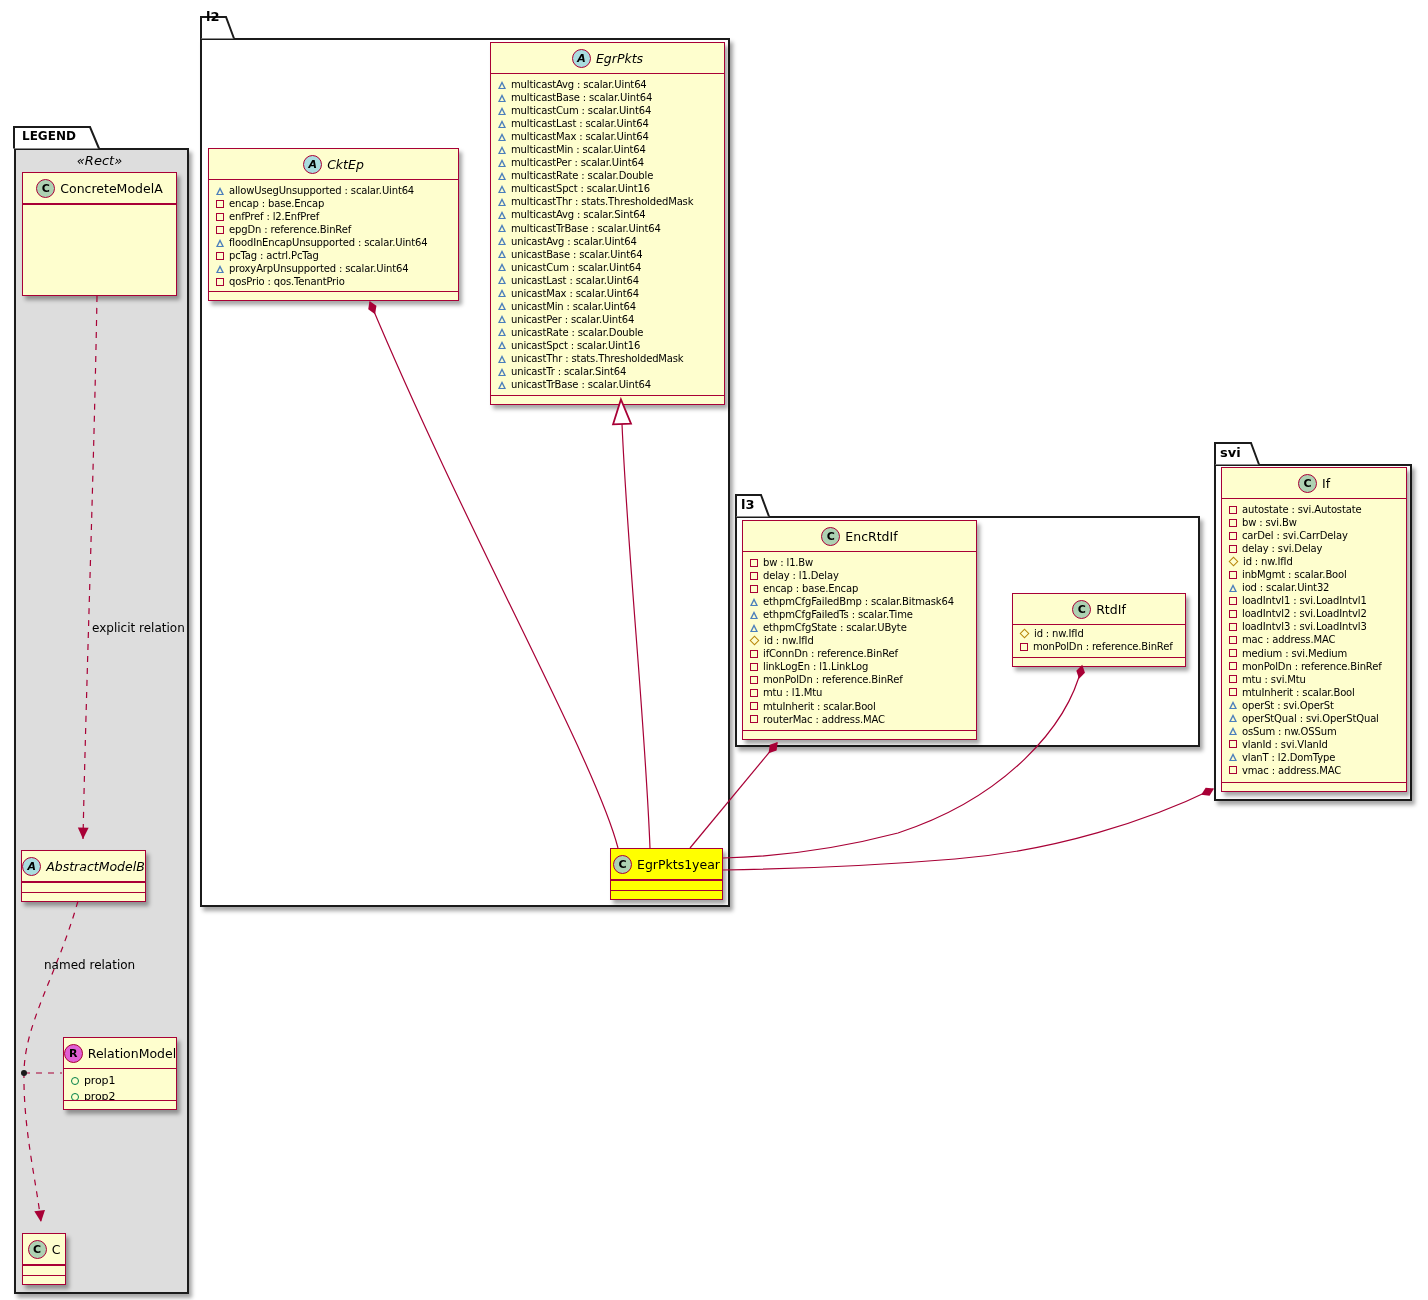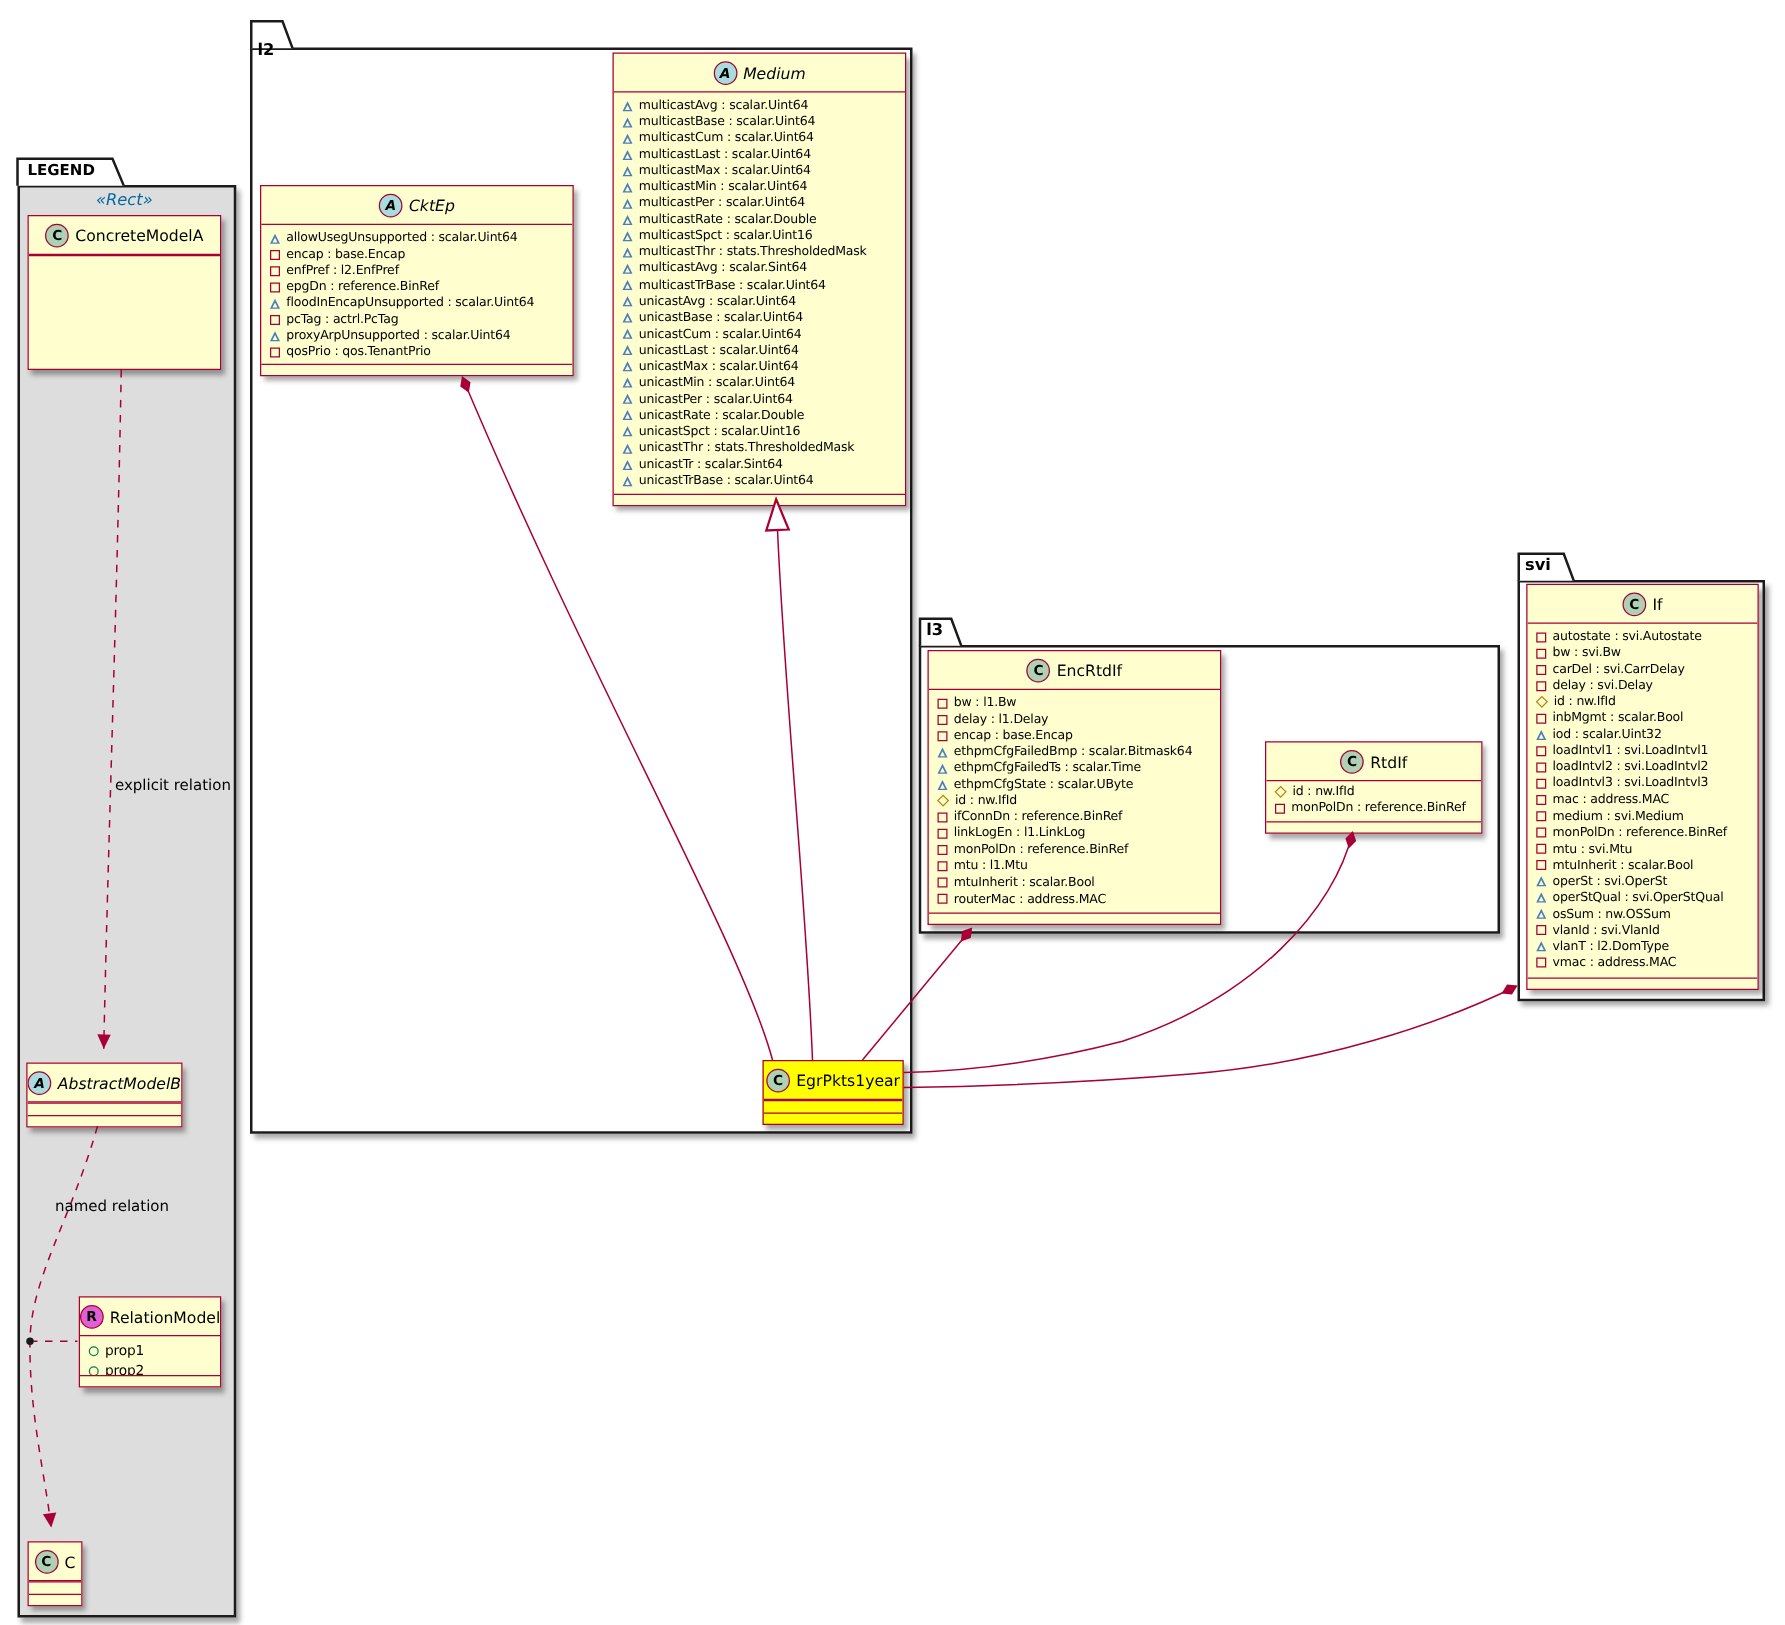--- a/index.html
+++ b/index.html
@@ -3,21 +3,21 @@
 <meta charset="utf-8">
 <style>
   html,body{margin:0;padding:0;background:#ffffff;font-family:"DejaVu Sans",sans-serif;}
   #canvas{position:relative;width:1428px;height:1300px;overflow:hidden;background:#fff;}
 
   
   .pkg{position:absolute;border:2px solid #1b1b1b;background:#fff;box-shadow:3px 4px 4px rgba(0,0,0,.35);z-index:1;}
   .pkg-legend{background:#DDDDDD;}
   .pkg-tab-label{position:absolute;z-index:30;font-weight:bold;font-size:13px;color:#000;white-space:nowrap;}
   .big-tab{font-size:12px;}
-  .stereotype{position:absolute;z-index:30;font-style:italic;font-size:13px;text-align:center;color:#0369a1;}
+  .stereotype{position:absolute;z-index:30;font-style:italic;font-size:13px;text-align:center;color:#000000;}
   .rel-label{position:absolute;z-index:30;font-size:12px;color:#000;white-space:nowrap;}
 
   
   .cls{position:absolute;background:#FEFECE;border:1.5px solid #A80036;box-shadow:3px 4px 4px rgba(0,0,0,.35);
        display:flex;flex-direction:column;z-index:10;overflow:hidden;}
   .cls.hl{background:#FFFF00;}
   .cls-head{flex:none;height:30px;display:flex;align-items:center;justify-content:center;gap:5px;
             border-bottom:1.5px solid #A80036;font-size:12.5px;color:#000;padding:0 4px;white-space:nowrap;}
   .cls-name.italic{font-style:italic;}
   .cls-attrs{flex:1;padding:4px 19px 2px 7px;overflow:hidden;}
@@ -78,21 +78,21 @@
 
     <path d="M 650 848 C 645 720, 628 560, 622 424" fill="none" stroke="#A80036" stroke-width="1.2" marker-end="url(#mTri)"></path>
 
     <path d="M 97 296 C 94 470, 86 690, 83 839" fill="none" stroke="#A80036" stroke-width="1.2" stroke-dasharray="6,6" marker-end="url(#mArrow)"></path>
     <path d="M 78 901 C 57 975, 25 1022, 24 1072 C 23 1128, 36 1180, 41 1222" fill="none" stroke="#A80036" stroke-width="1.2" stroke-dasharray="6,6" marker-end="url(#mArrow)"></path>
     <path d="M 24 1073 L 62 1073" fill="none" stroke="#A80036" stroke-width="1.2" stroke-dasharray="6,6"></path>
     <circle cx="24" cy="1073" r="3" fill="#1a1a1a"></circle>
   </svg>
 
   <div class="pkg-tab-label big-tab" style="left:22px;top:129px;">LEGEND</div>
-  <div class="pkg-tab-label" style="left:206px;top:33px;">l2</div>
+  <div class="pkg-tab-label" style="left:206px;top:9px;">l2</div>
   <div class="pkg-tab-label" style="left:741px;top:497px;">l3</div>
   <div class="pkg-tab-label" style="left:1220px;top:445px;">svi</div>
   <div class="stereotype" style="left:14px;top:153px;width:171px;">«Rect»</div>
   <div class="rel-label" style="left:92px;top:621px;">explicit relation</div>
   <div class="rel-label" style="left:44px;top:958px;">named relation</div>
 
   <div class="cls roomy" style="left:22px;top:172px;width:153px;height:122px;">
     <div class="cls-head">
       <span class="spot">C</span>
       <span class="cls-name">ConcreteModelA</span>
@@ -174,21 +174,21 @@
           <i class="ic ic-implicit"></i>
           <span>qosPrio : qos.TenantPrio</span>
         </div>
       </div>
     <div class="cls-strip"></div>
   </div>
 
   <div class="cls" style="left:490px;top:42px;width:233px;height:361px;">
     <div class="cls-head">
       <span class="spot spot-a">A</span>
-      <span class="cls-name italic">Medium</span>
+      <span class="cls-name italic">EgrPkts</span>
     </div>
     <div class="cls-attrs">
         <div class="arow">
           <i class="ic ic-oper"></i>
           <span>multicastAvg : scalar.Uint64</span>
         </div>
         <div class="arow">
           <i class="ic ic-oper"></i>
           <span>multicastBase : scalar.Uint64</span>
         </div>

